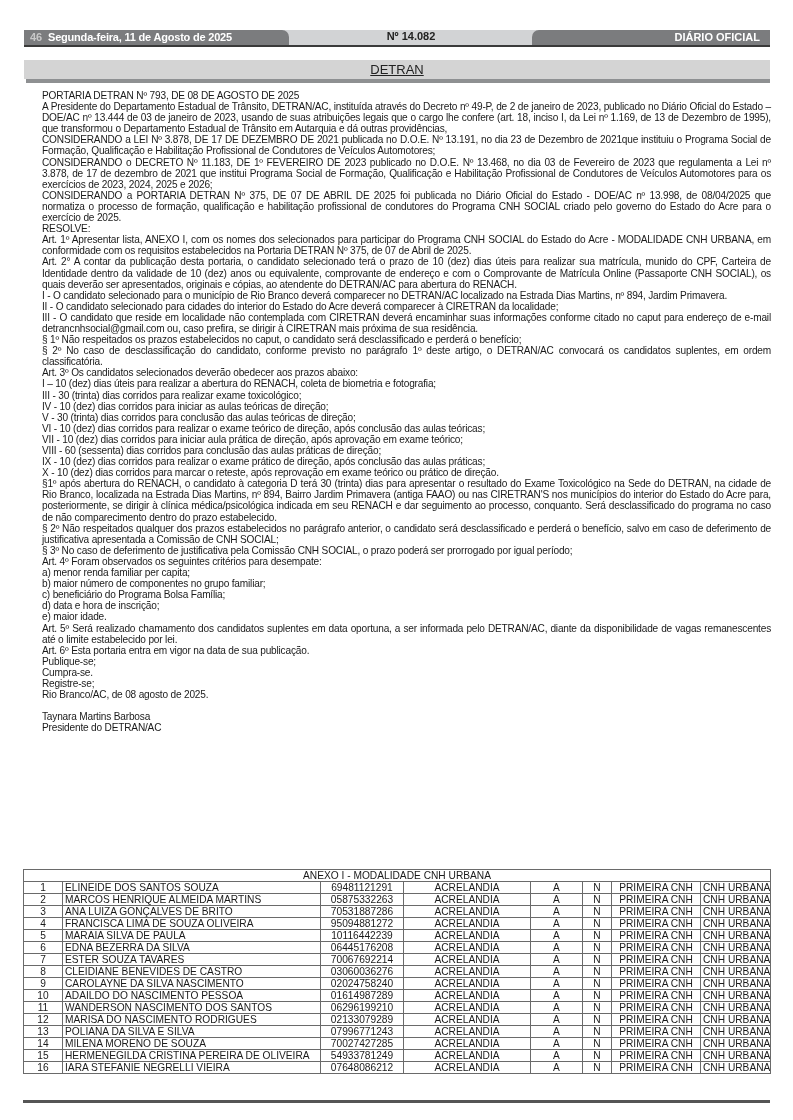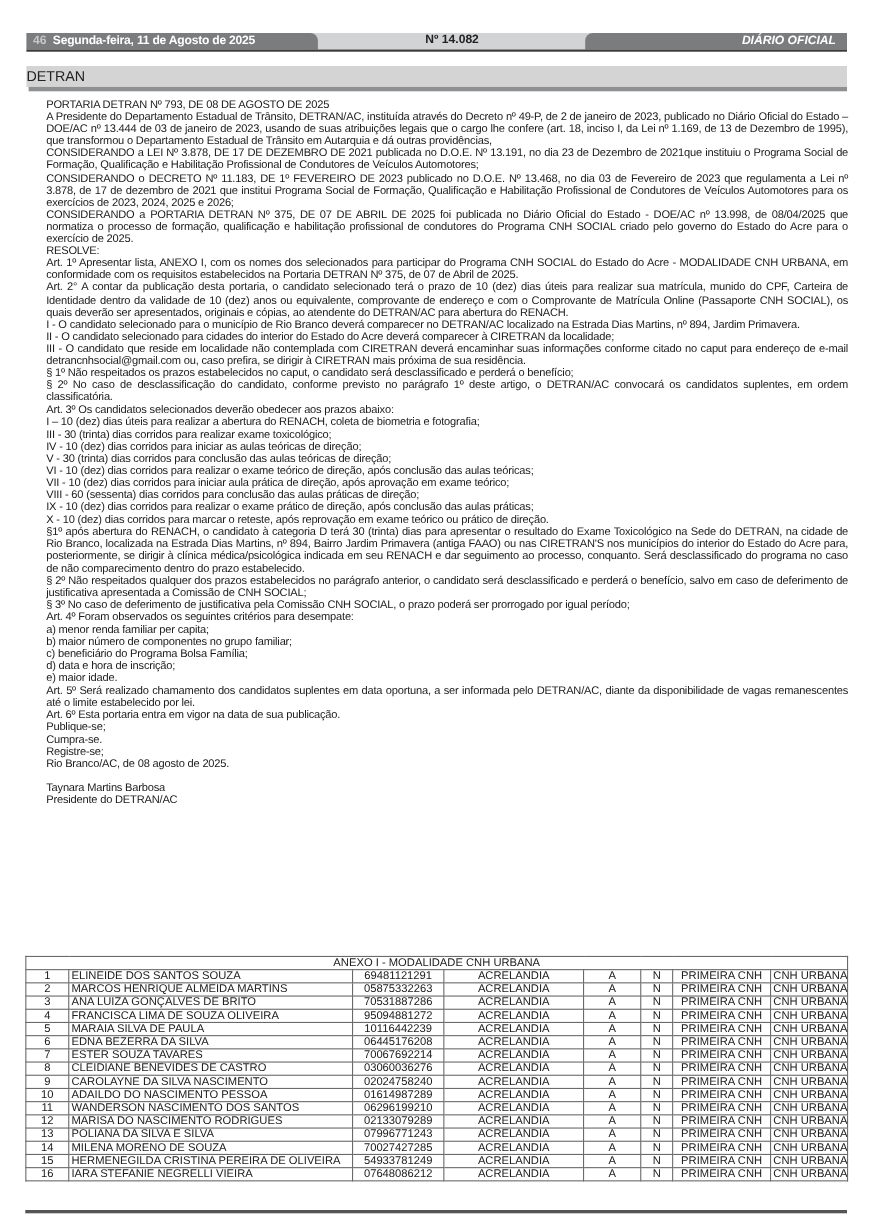--- a/index.html
+++ b/index.html
@@ -10,26 +10,26 @@
   .masthead { position: absolute; left: 24px; top: 30px; width: 746px; height: 15px; }
   .mh-left { position: absolute; left: 0; top: 0; width: 265px; height: 15px; background: #7b7c7e;
              border-top-right-radius: 7px; }
   .mh-mid { position: absolute; left: 258px; top: 0; width: 258px; height: 15px; background: #d2d3d5; }
   .mh-right { position: absolute; left: 508px; top: 0; width: 238px; height: 15px; background: #7b7c7e;
               border-top-left-radius: 7px; }
   .mh-rule { position: absolute; left: 0; top: 15px; width: 746px; height: 2px; background: #3a3a3a; }
   .mh-page { position: absolute; left: 6px; top: 1px; font-size: 11px; font-weight: bold; color: #c8c8c8; }
   .mh-date { position: absolute; left: 24px; top: 1px; font-size: 11px; font-weight: bold; color: #ffffff; letter-spacing: -0.2px; }
   .mh-num { position: absolute; left: 0; width: 100%; top: 0px; text-align: center; font-size: 11px; font-weight: bold; color: #222; }
-  .mh-title { position: absolute; right: 10px; top: 1px; font-size: 11px; font-weight: bold; color: #ffffff; font-style: italic; }
+  .mh-title { position: absolute; right: 10px; top: 1px; font-size: 11px; font-weight: bold; color: #ffffff; }
 
   
   .section-band { position: absolute; left: 24px; top: 60px; width: 746px; height: 19px; background: #d4d4d4; }
   .section-band .shadow { position: absolute; left: 2px; top: 19px; width: 744px; height: 4px; background: #8e9092; }
-  .section-band .label { position: absolute; left: 0; width: 100%; top: 2px; text-align: left; font-size: 13px; color: #222; }
+  .section-band .label { position: absolute; left: 0; width: 100%; top: 2px; text-align: center; font-size: 13px; color: #222; text-decoration: underline; }
 
   
   .doc { position: absolute; left: 23px; top: 90px; width: 748px; font-size: 10.1px; line-height: 11.1px;
          text-align: justify; letter-spacing: -0.18px; }
   .doc p { margin: 0; padding-left: 19px; }
   .doc .blank { height: 11px; }
 
   
   .annex { position: absolute; left: 23px; top: 869px; width: 747px; border-collapse: collapse;
            font-size: 10.2px; table-layout: fixed; }

